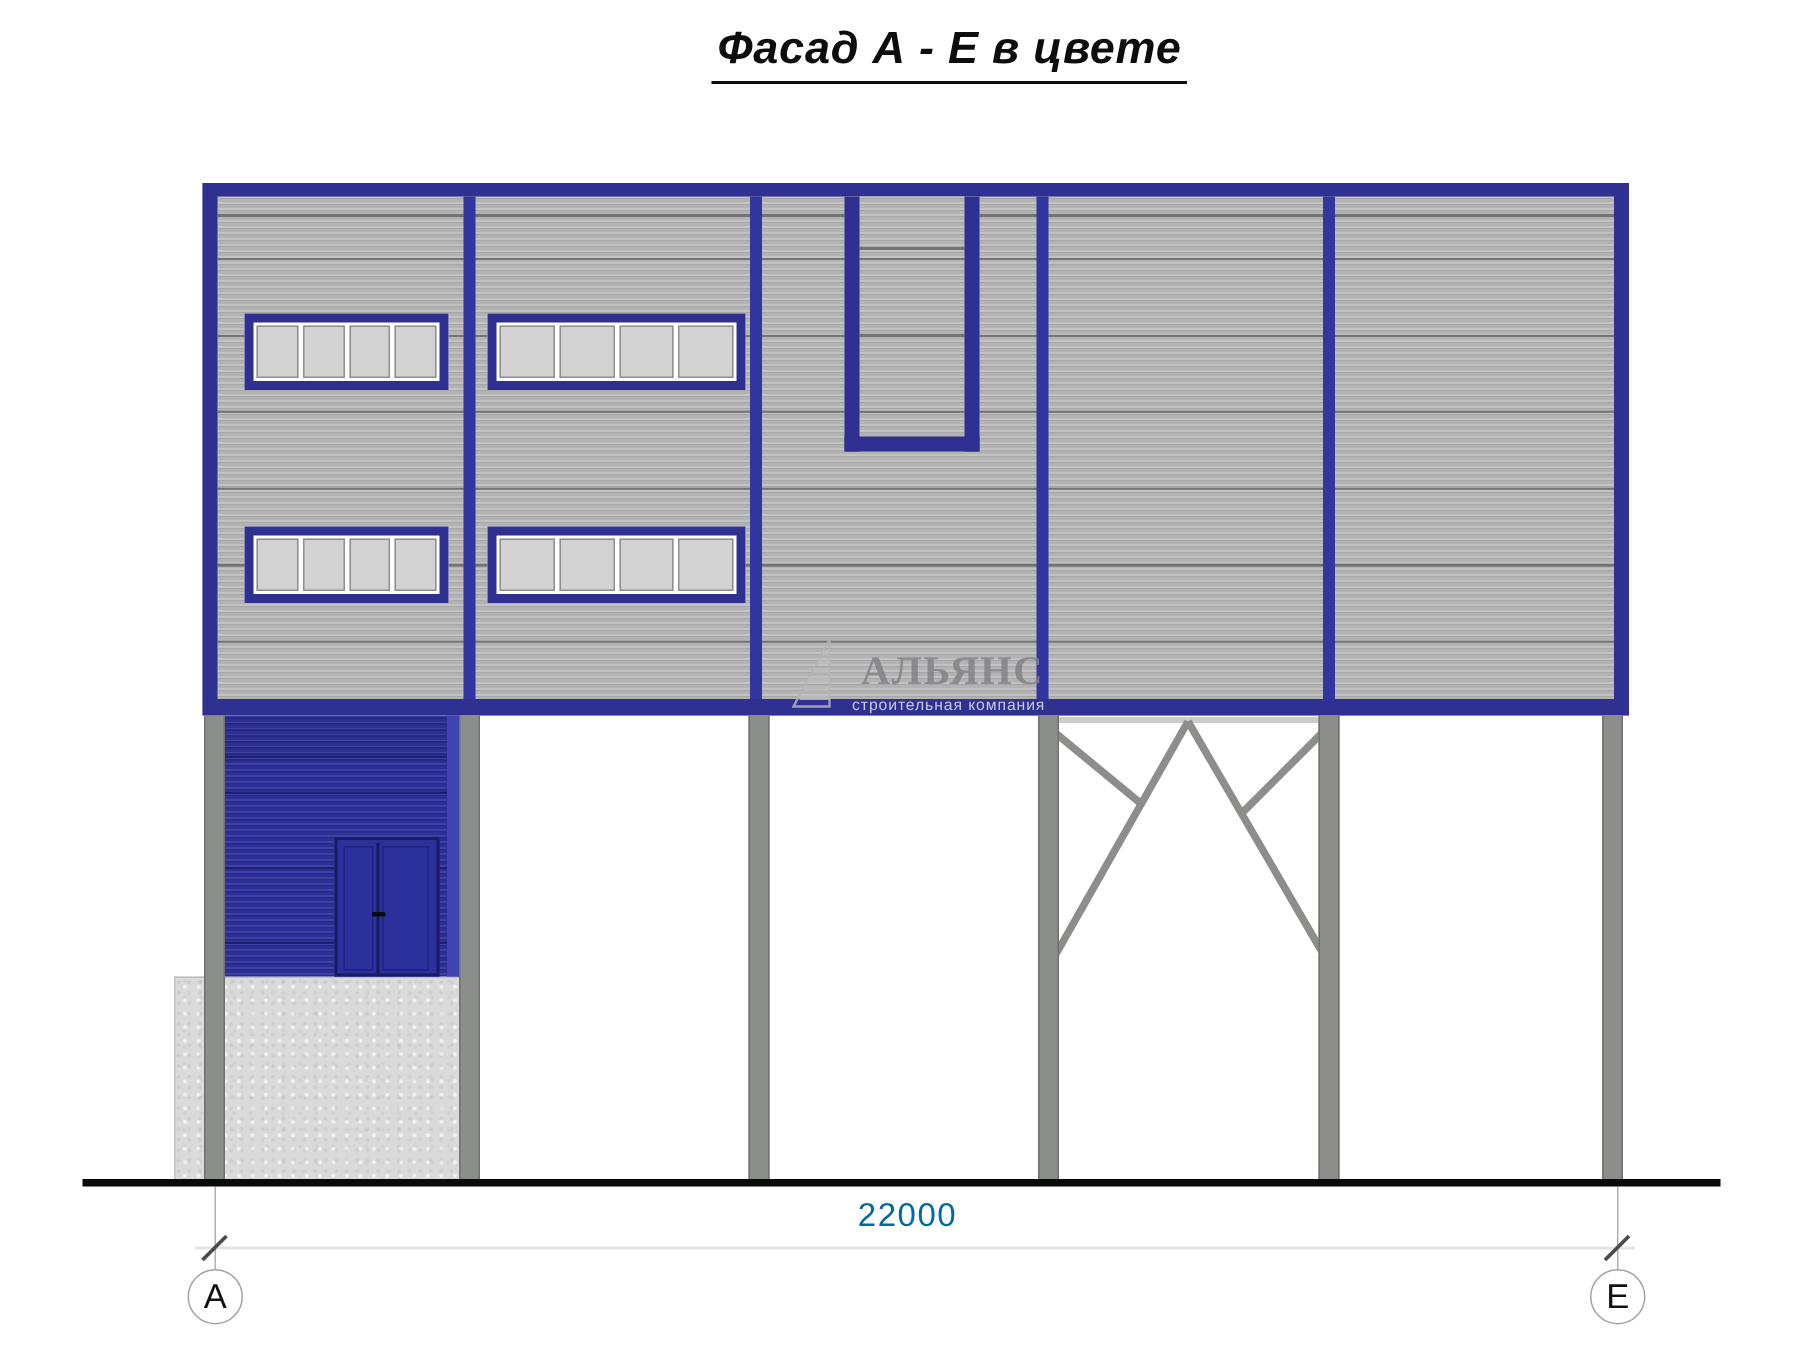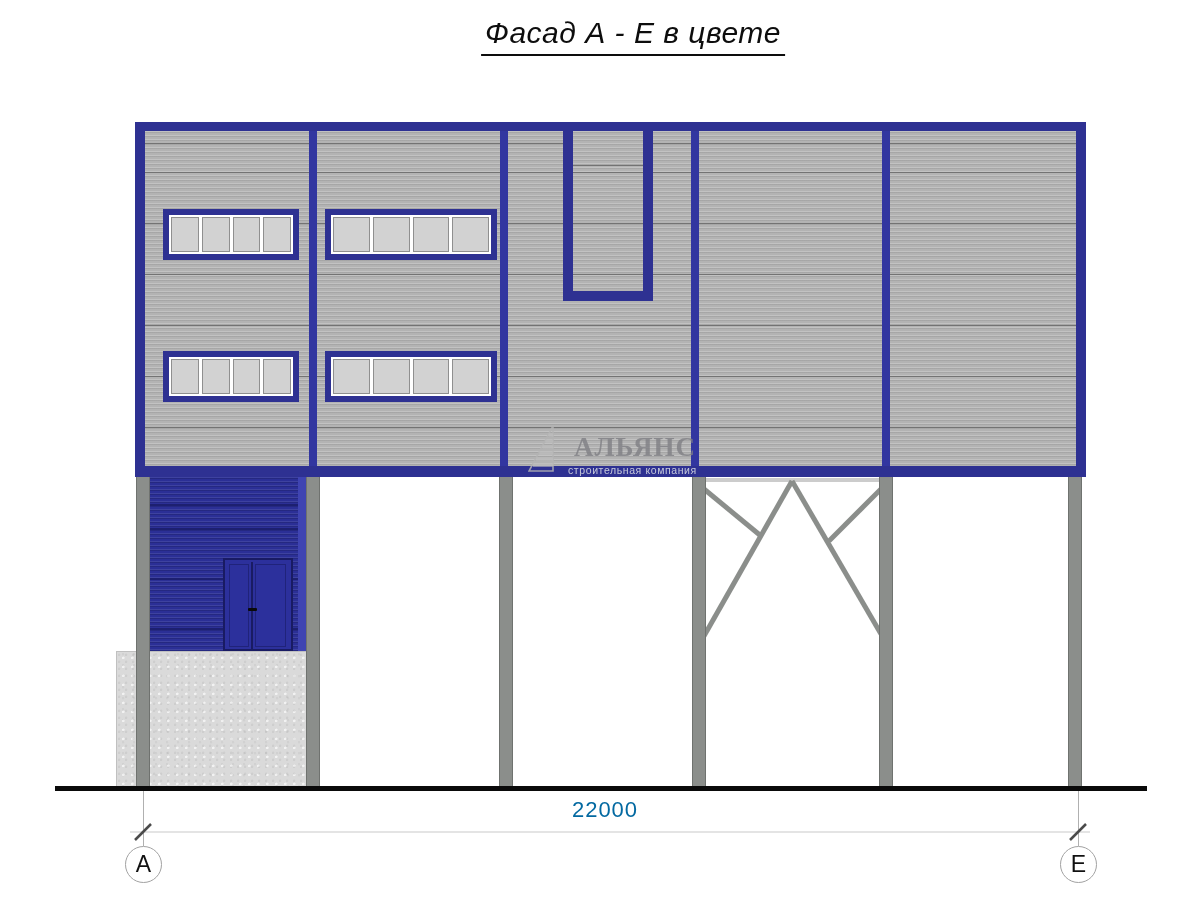--- a/index.html
+++ b/index.html
@@ -1,21 +1,21 @@
 <!DOCTYPE html>
 <html><head>
 <meta charset="utf-8">
 <style>
   html,body{margin:0;padding:0;background:#ffffff;}
   .canvas{position:relative;width:1200px;height:900px;background:#ffffff;overflow:hidden;
           font-family:"Liberation Sans",sans-serif;}
 
   
   .title{position:absolute;left:633px;top:16px;transform:translateX(-50%);
-         font-family:"Liberation Sans",sans-serif;font-style:italic;font-weight:400;
+         font-family:"Liberation Sans",sans-serif;font-style:italic;font-weight:700;
          font-size:30px;color:#0d0d0d;white-space:nowrap;
          border-bottom:2.5px solid #0d0d0d;padding:0 4px 4px 4px;letter-spacing:.5px;}
 
   
   .building{position:absolute;left:135px;top:122px;width:951px;height:355px;
             box-sizing:border-box;border:solid #2e3192;border-width:9px 10px 11px 10px;
             background-color:#b3b3b3;
             background-image:
               repeating-linear-gradient(180deg,#737373 0px,#737373 1.5px,transparent 1.5px,transparent 51px),
               repeating-linear-gradient(180deg,rgba(255,255,255,.20) 0 1px,rgba(0,0,0,.07) 1px 2px,transparent 2px 4px);

